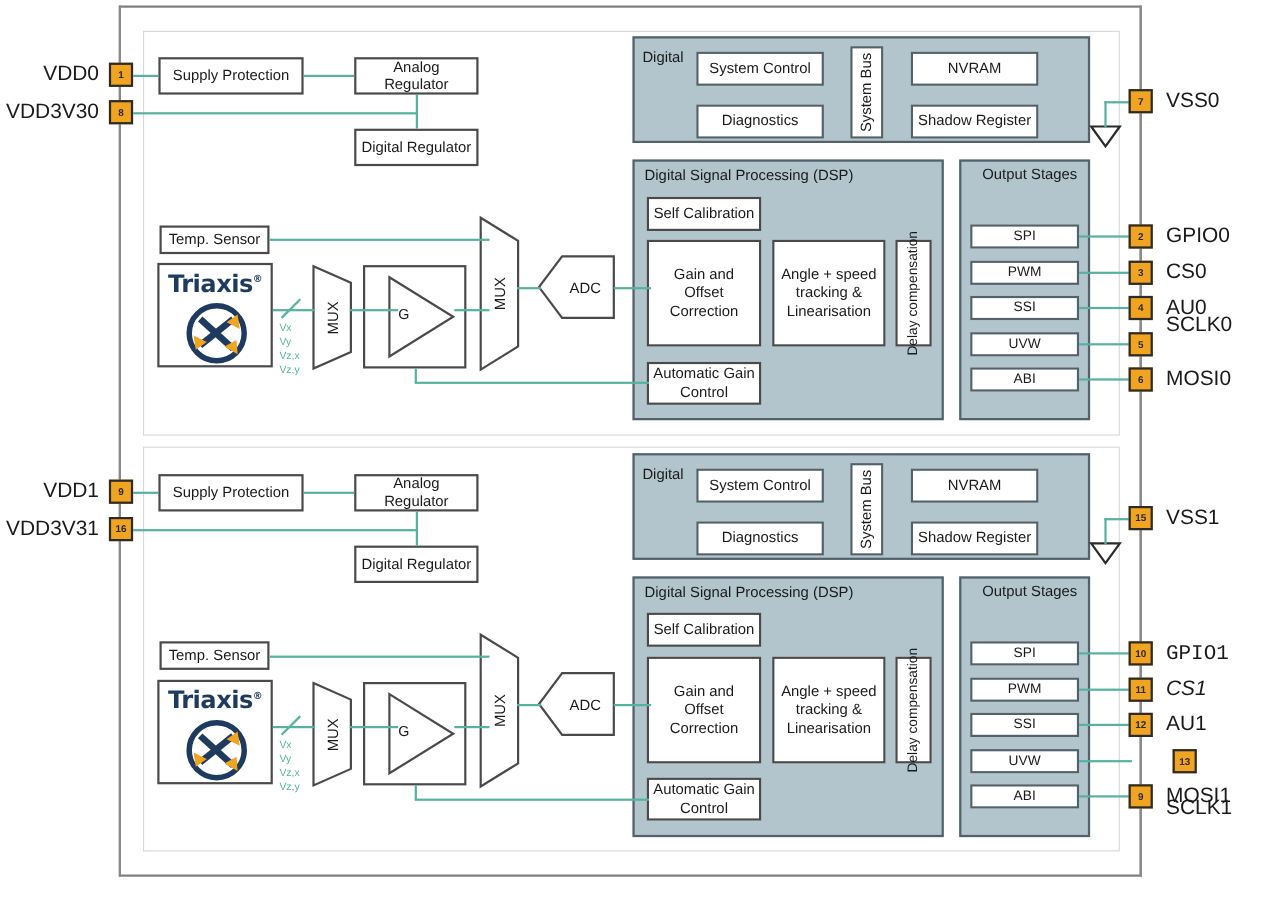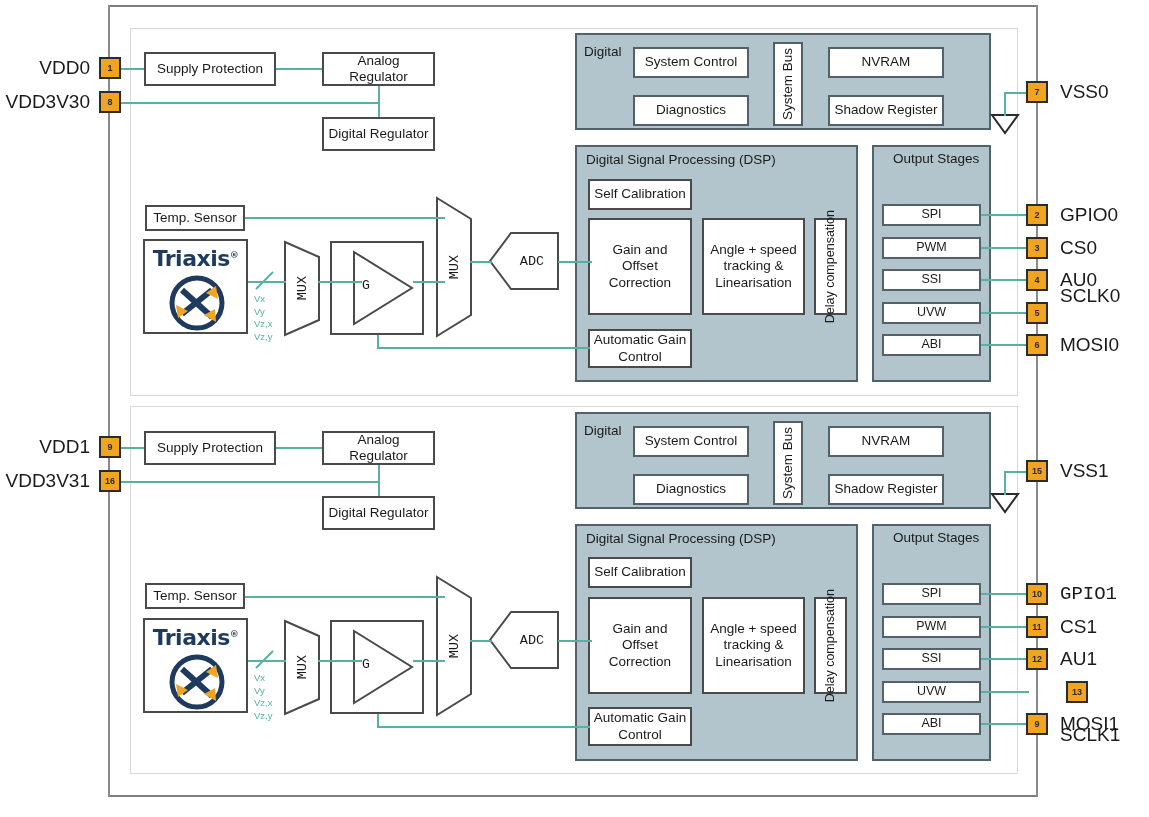--- a/index.html
+++ b/index.html
@@ -40,21 +40,21 @@
   .pin-label.right{text-align:center;}
   .pin-label.left{text-align:right;}
 
   
   .rail{position:absolute;width:2px;background:#8a8a8a;}
 
   
   .vtext{writing-mode:vertical-rl;transform:rotate(180deg);white-space:nowrap;}
 
   
-  .shape{position:absolute;font-family:Liberation Mono, monospace;}
+  .shape{position:absolute;}
   .shape svg{display:block;overflow:visible;}
   .shape .lbl{position:absolute;font-size:13.5px;color:#1a1a1a;
       display:flex;align-items:center;justify-content:center;}
 
   
   .triaxis-box{position:absolute;box-sizing:border-box;background:#fff;
       border:2px solid #4a4a4a;padding-left:36px;}
   .triaxis-word{position:absolute;left:0;width:100%;text-align:center;
       font-family:"DejaVu Sans",sans-serif;font-weight:bold;
       color:#1f3a5f;letter-spacing:-0.5px;}
@@ -280,21 +280,21 @@
 
   <div class="wire h" style="left:981px;top:593px;width:48px;"></div>
   <div class="wire h" style="left:981px;top:626px;width:48px;"></div>
   <div class="wire h" style="left:981px;top:658px;width:48px;"></div>
   <div class="wire h" style="left:981px;top:691px;width:48px;"></div>
   <div class="wire h" style="left:981px;top:723px;width:48px;"></div>
 
   <div class="pin" style="left:1026px;top:583px;">10</div>
   <div class="pin-label right" style="left:1060px;top:583px;font-family:Liberation Mono, monospace;">GPIO1</div>
   <div class="pin" style="left:1026px;top:616px;">11</div>
-  <div class="pin-label right" style="left:1060px;top:616px;">CS1</div>
+  <div class="pin-label right" style="left:1060px;top:616px;font-style:italic;">CS1</div>
   <div class="pin" style="left:1026px;top:648px;">12</div>
   <div class="pin-label right" style="left:1060px;top:648px;">AU1</div>
   <div class="pin" style="left:1026px;top:681px;margin-left:40px;">13</div>
   <div class="pin-label right" style="left:1060px;top:681px;margin-top:43px;">SCLK1</div>
   <div class="pin" style="left:1026px;top:713px;">9</div>
   <div class="pin-label right" style="left:1060px;top:713px;">MOSI1</div>
 
   <div class="blk" style="left:145px;top:583px;width:100px;height:26px;">Temp. Sensor</div>
 
   <div class="triaxis-box" style="left:143px;top:618px;width:105px;height:95px;">

